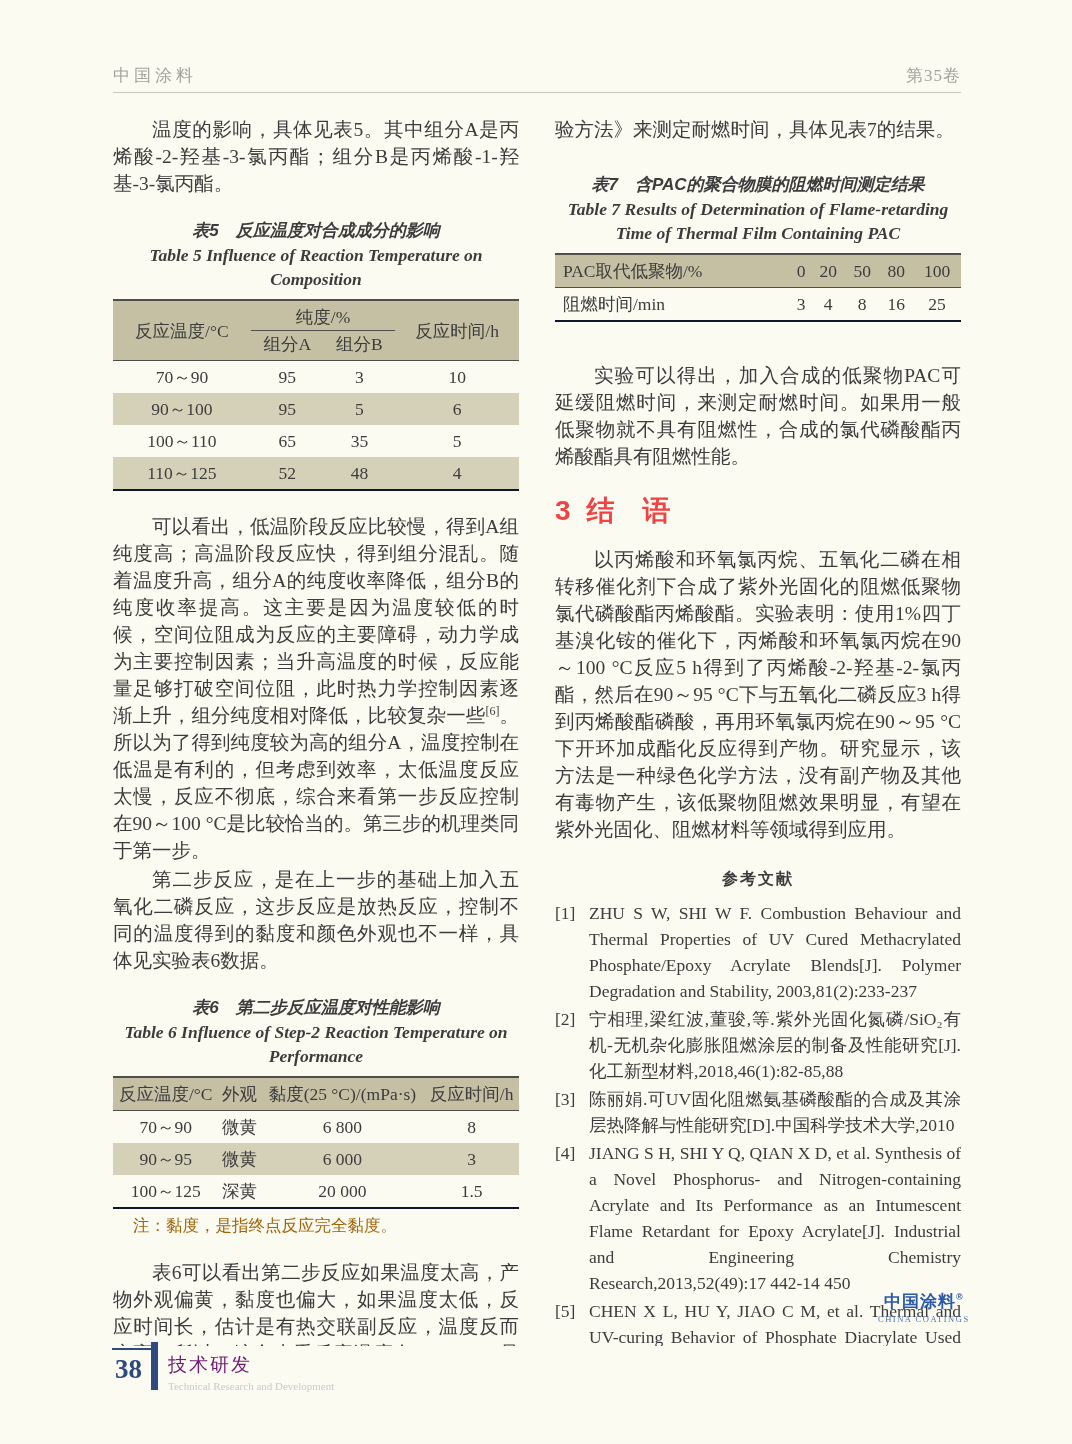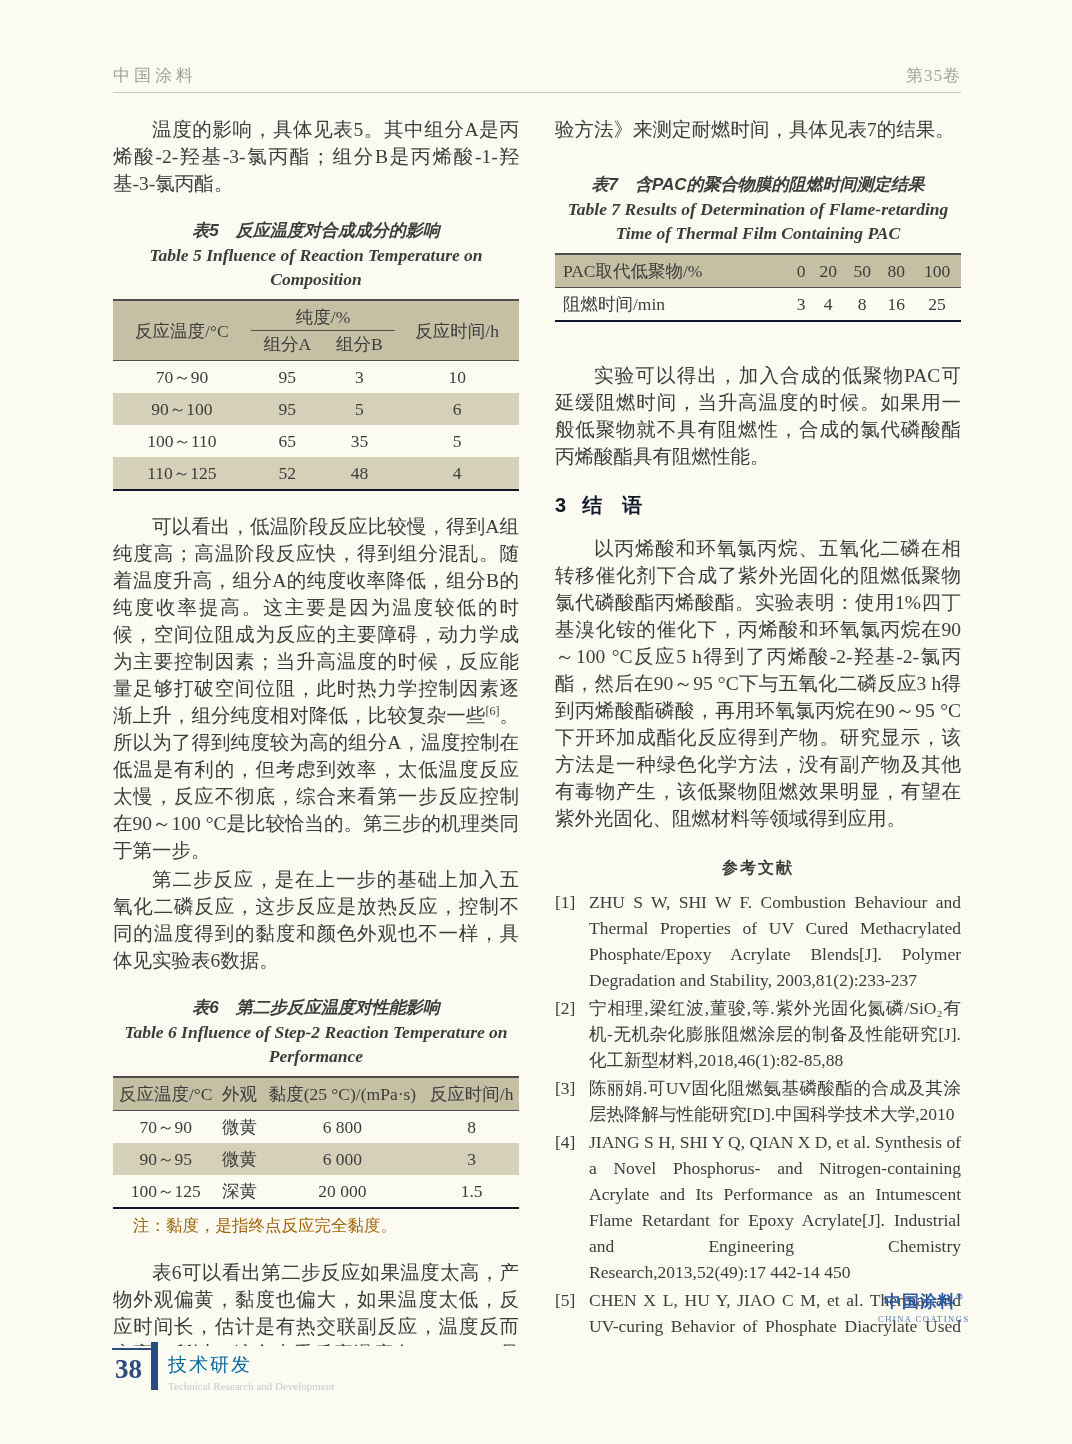--- a/index.html
+++ b/index.html
@@ -43,21 +43,21 @@
   tbody{border-top:1.5px solid #4e4e4a;}
   tr.shade{background:#d5d0b8;}
   .t7 tr.hdr{background:#c5c0a4;}
   .t7 tr.hdr td{border-bottom:1px solid #4e4e4a;}
   .t7 td.lbl{text-align:left;padding-left:8px;}
   .tbl-note{
     font-size:16.5px;color:#a16207;margin:6px 0 0 20px;line-height:22px;
   }
   .sec-main{
     font-family:"Liberation Sans","DejaVu Sans",sans-serif;
-    font-weight:bold;font-size:20px;color:#0f172a;
+    font-weight:bold;font-size:28px;color:#ef4444;
     margin:22px 0 16px 0;
   }
   .sec-main .num{margin-right:16px;}
   
   .mt-para{margin-top:22px;}
   .mt-big{margin-top:30px;}
   
   .refs-title{
     text-align:center;font-family:"Liberation Sans","DejaVu Sans",sans-serif;
     font-weight:bold;font-size:16px;margin:26px 0 10px 0;letter-spacing:2px;
@@ -66,21 +66,21 @@
   .ref-label{width:34px;flex:none;}
   .ref-text{flex:1;text-align:justify;}
   
   .footer{position:absolute;left:112px;top:1348px;display:flex;align-items:flex-start;}
   .pn{
     font-weight:bold;font-size:27px;color:#2d4b7e;
     border-top:2px solid #2d4b7e;padding:2px 9px 0 3px;line-height:34px;
   }
   .pn-bar{width:7px;height:48px;background:#2d4b7e;margin-top:-6px;}
   .pn-text{margin-left:10px;padding-top:4px;}
-  .pn-cn{font-family:"Liberation Sans","DejaVu Sans",sans-serif;font-size:19px;color:#0369a1;letter-spacing:2px;}
+  .pn-cn{font-family:"Liberation Sans","DejaVu Sans",sans-serif;font-size:19px;color:#701a75;letter-spacing:2px;}
   .pn-en{font-size:11px;color:#c7cbce;margin-top:2px;}
   
   .logo{position:absolute;left:878px;top:1290px;text-align:center;}
   .logo-cn{font-family:"Liberation Sans","DejaVu Sans",sans-serif;font-weight:bold;font-size:17px;color:#2b5aa8;letter-spacing:1px;}
   .logo-mark{font-size:9px;vertical-align:super;}
   .logo-en{font-size:8.5px;color:#4a78bd;letter-spacing:1.5px;margin-top:1px;}
 </style>
 </head>
 <body>
 
@@ -209,21 +209,21 @@
           <td class="lbl">阻燃时间/min</td>
           <td>3</td>
           <td>4</td>
           <td>8</td>
           <td>16</td>
           <td>25</td>
         </tr>
       </tbody>
     </table>
 
-    <p class="para" style="margin-top:40px;">实验可以得出，加入合成的低聚物PAC可延缓阻燃时间，当升高温度的时候。如果用一般低聚物就不具有阻燃性，合成的氯代磷酸酯丙烯酸酯具有阻燃性能。</p>
+    <p class="para" style="margin-top:40px;">实验可以得出，加入合成的低聚物PAC可延缓阻燃时间，来测定耐燃时间。如果用一般低聚物就不具有阻燃性，合成的氯代磷酸酯丙烯酸酯具有阻燃性能。</p>
 
     <div class="sec-main">
       <span class="num">3</span><span>结　语</span>
     </div>
 
     <p class="para">以丙烯酸和环氧氯丙烷、五氧化二磷在相转移催化剂下合成了紫外光固化的阻燃低聚物氯代磷酸酯丙烯酸酯。实验表明：使用1%四丁基溴化铵的催化下，丙烯酸和环氧氯丙烷在90～100 °C反应5 h得到了丙烯酸-2-羟基-2-氯丙酯，然后在90～95 °C下与五氧化二磷反应3 h得到丙烯酸酯磷酸，再用环氧氯丙烷在90～95 °C下开环加成酯化反应得到产物。研究显示，该方法是一种绿色化学方法，没有副产物及其他有毒物产生，该低聚物阻燃效果明显，有望在紫外光固化、阻燃材料等领域得到应用。</p>
 
     <div class="refs-title">参考文献</div>
 
     <div class="ref">

